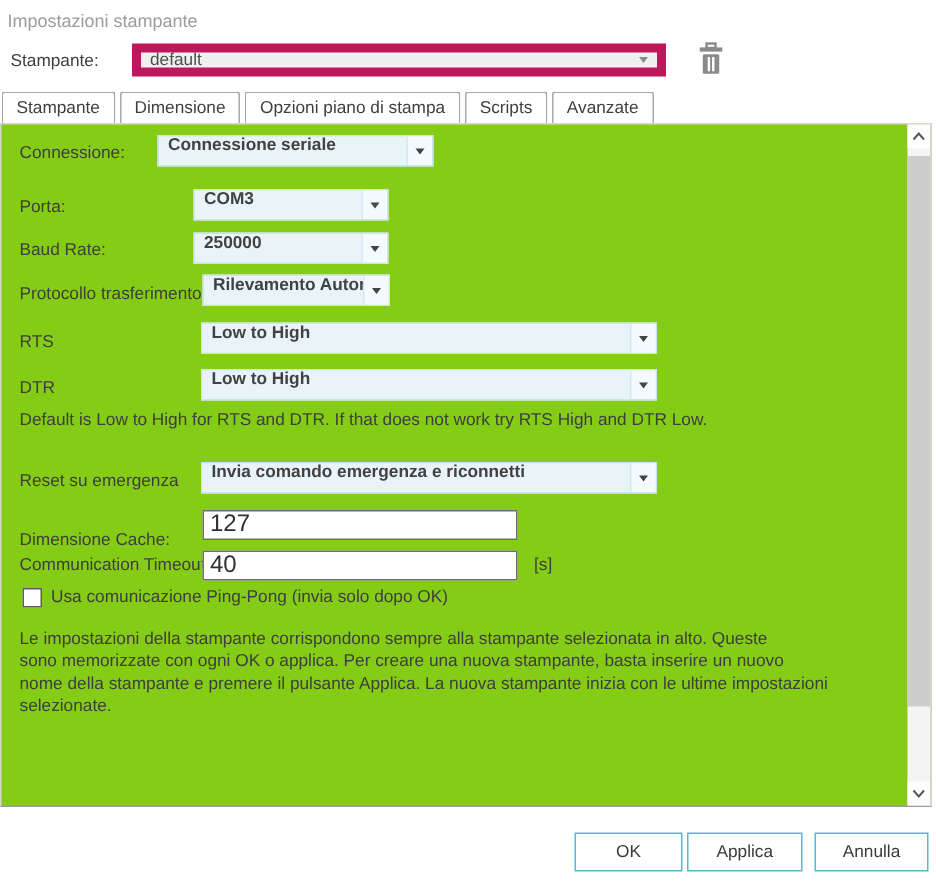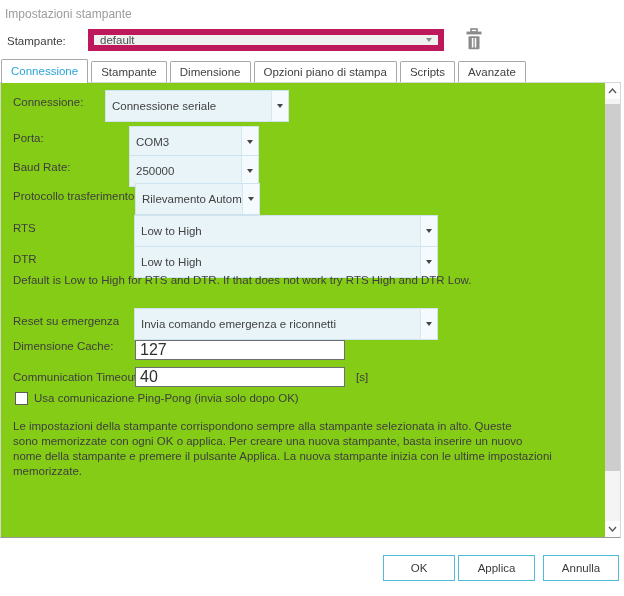--- a/index.html
+++ b/index.html
@@ -38,22 +38,22 @@
   }
 
   
   #panel{
     left:0px;top:82px;width:621px;height:456px;box-sizing:border-box;
     background:#84cc16;border:1px solid #d6d6d6;border-bottom:1px solid #9a9a9a;z-index:1;
   }
   .lbl{color:#3e3e3e;white-space:nowrap;}
 
   .combo{
-    background:#e9f4f9;border:1px solid #cfe3ee;box-sizing:border-box;height:32px;
-    display:flex;align-items:center;cursor:pointer;
+    background:#e9f4f9;border:1px solid #cfe3ee;box-sizing:border-box;height:21px;
+    display:flex;align-items:flex-start;cursor:pointer;font-weight:bold;
   }
   .combo .val{flex:1;padding-left:6px;color:#424242;white-space:nowrap;overflow:hidden;}
   .combo .btn{
     width:16px;align-self:stretch;display:flex;align-items:center;justify-content:center;
     background:#f4fafd;border-left:1px solid #d5e7f0;
   }
 
   .txt{
     box-sizing:border-box;height:20px;background:#fff;border:1px solid #6e6e6e;
     font-family:inherit;font-size:16px;color:#303030;padding:0 4px;outline:none;
@@ -101,21 +101,20 @@
   <svg width="20" height="23" viewBox="0 0 20 23">
     <rect x="7" y="1" width="6" height="3" fill="none" stroke="#8a8a8a" stroke-width="1.6"></rect>
     <rect x="2.5" y="3.6" width="15" height="2.8" fill="#8a8a8a"></rect>
     <rect x="4.5" y="8.2" width="11" height="13" rx="1" fill="#8a8a8a"></rect>
     <rect x="7.8" y="10" width="1.6" height="9.5" fill="#ffffff"></rect>
     <rect x="10.7" y="10" width="1.6" height="9.5" fill="#ffffff"></rect>
   </svg>
 </div>
 
 <div class="abs" id="tabstrip">
-  <div class="tab active">Connessione</div>
   <div class="tab">Stampante</div>
   <div class="tab">Dimensione</div>
   <div class="tab">Opzioni piano di stampa</div>
   <div class="tab">Scripts</div>
   <div class="tab">Avanzate</div>
 </div>
 
 <div class="abs" id="panel">
 
   <div class="abs lbl" style="left:12px;top:13px;">Connessione:</div>
@@ -170,35 +169,35 @@
   <div class="abs note" style="left:12px;top:191px;">Default is Low to High for RTS and DTR. If that does not work try RTS High and DTR Low.</div>
 
   <div class="abs lbl" style="left:12px;top:232px;">Reset su emergenza</div>
   <div class="abs combo" style="left:133px;top:225px;width:304px;">
     <span class="val">Invia comando emergenza e riconnetti</span>
     <span class="btn">
         <span class="tri"></span>
       </span>
   </div>
 
-  <div class="abs lbl" style="left:12px;top:257px;">Dimensione Cache:</div>
+  <div class="abs lbl" style="left:12px;top:271px;">Dimensione Cache:</div>
   <input class="abs txt" style="left: 134px; top: 257px; width: 210px;" value="127">
 
   <div class="abs lbl" style="left:12px;top:288px;">Communication Timeout:</div>
   <input class="abs txt" style="left: 134px; top: 284px; width: 210px;" value="40">
   <div class="abs lbl" style="left:355px;top:288px;">[s]</div>
 
   <div class="abs" id="chk"></div>
   <div class="abs lbl" style="left:33px;top:309px;">Usa comunicazione Ping-Pong (invia solo dopo OK)</div>
 
   <div class="abs" style="left:12px;top:336px;">
     <div class="info-line">Le impostazioni della stampante corrispondono sempre alla stampante selezionata in alto. Queste</div>
     <div class="info-line">sono memorizzate con ogni OK o applica. Per creare una nuova stampante, basta inserire un nuovo</div>
     <div class="info-line">nome della stampante e premere il pulsante Applica. La nuova stampante inizia con le ultime impostazioni</div>
-    <div class="info-line">memorizzate.</div>
+    <div class="info-line">selezionate.</div>
   </div>
 
   <div class="abs" id="vscroll">
     <div class="scroll-arrow" id="scroll-up">
       <svg width="9" height="6" viewBox="0 0 9 6">
           <polyline points="1,5 4.5,1 8,5" fill="none" stroke="#555" stroke-width="1.3"></polyline>
         </svg>
     </div>
     <div id="scroll-thumb"></div>
     <div class="scroll-arrow" id="scroll-down">

